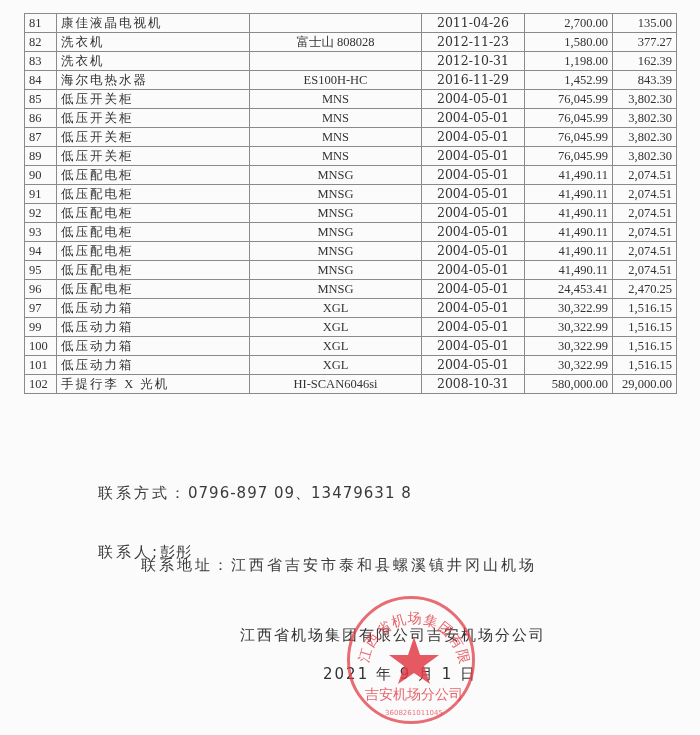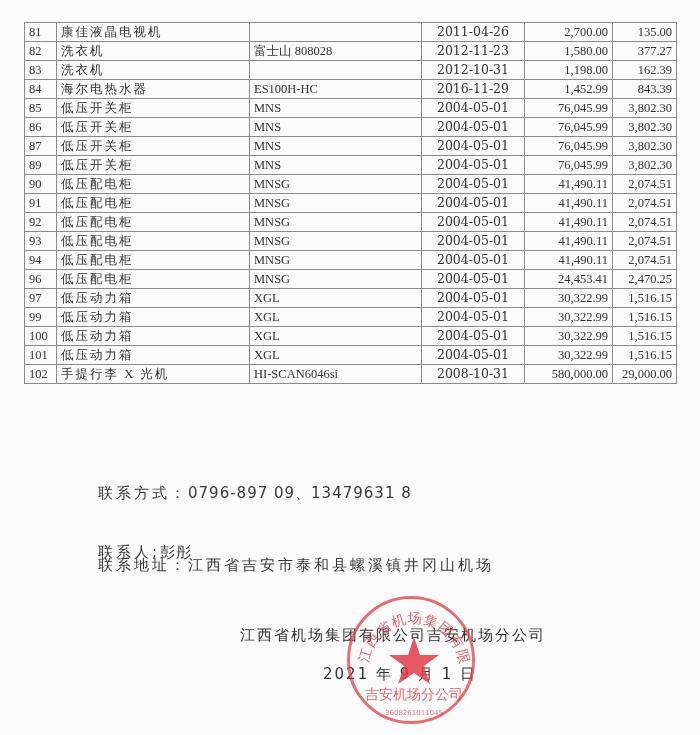--- a/index.html
+++ b/index.html
@@ -1,32 +1,32 @@
 <!DOCTYPE html>
 <html><head>
   <meta charset="utf-8">
   <style>
     html, body { margin: 0; padding: 0; }
     body {
       width: 700px; height: 735px; background: #fbfbfb; position: relative; overflow: hidden;
       font-family: "DejaVu Serif", "Liberation Serif", serif; color: #3a3a3a;
     }
     table.assets {
-      position: absolute; left: 24px; top: 22px;
+      position: absolute; left: 24px; top: 13px;
       border-collapse: collapse; table-layout: fixed; width: 646px;
       font-family: "Liberation Serif", "DejaVu Serif", serif;
       padding-left: 10px;
     }
     table.assets td {
       border: 1px solid #8a8a8a; height: 18px; padding: 0 4px; font-size: 12.5px;
       line-height: 18px; white-space: nowrap; overflow: hidden; color: #333;
     }
     td.c-idx { width: 23px; text-align: left; padding-left: 5px; }
     td.c-name { width: 184px; text-align: left; letter-spacing: 2px; font-family: Liberation Serif, serif; font-size: 12px; margin-left: 33px; }
-    td.c-model { width: 163px; text-align: left; }
+    td.c-model { width: 163px; text-align: center; }
     td.c-date { width: 94px; text-align: center; font-family: "DejaVu Serif", serif; font-size: 12px; }
     td.c-amt { width: 79px; text-align: right; margin-top: 24px; }
     td.c-val { width: 55px; text-align: right; margin-top: 12px; }
     .contact {
       position: absolute; left: 98px; font-family: "DejaVu Sans", sans-serif;
       font-size: 15px; color: #3a3a3a; letter-spacing: 1px; white-space: nowrap;
     }
     .contact .lbl { letter-spacing: 3px; }
     .sign {
       position: absolute; font-family: "DejaVu Sans", sans-serif; font-size: 15px;
@@ -142,20 +142,28 @@
   </tr>
       <tr>
     <td class="c-idx">94</td>
     <td class="c-name">低压配电柜</td>
     <td class="c-model">MNSG</td>
     <td class="c-date">2004-05-01</td>
     <td class="c-amt">41,490.11</td>
     <td class="c-val">2,074.51</td>
   </tr>
       <tr>
+    <td class="c-idx">95</td>
+    <td class="c-name">低压配电柜</td>
+    <td class="c-model">MNSG</td>
+    <td class="c-date">2004-05-01</td>
+    <td class="c-amt">41,490.11</td>
+    <td class="c-val">2,074.51</td>
+  </tr>
+      <tr>
     <td class="c-idx">96</td>
     <td class="c-name">低压配电柜</td>
     <td class="c-model">MNSG</td>
     <td class="c-date">2004-05-01</td>
     <td class="c-amt">24,453.41</td>
     <td class="c-val">2,470.25</td>
   </tr>
       <tr>
     <td class="c-idx">97</td>
     <td class="c-name">低压动力箱</td>
@@ -198,21 +206,21 @@
   </tr>
     </tbody>
 </table>
 
 <div class="contact" style="top:484px;">
   <span class="lbl">联系方式：</span><span>0796-897 09、13479631 8</span>
 </div>
 <div class="contact" style="top:543px;">
   <span class="lbl">联系人;</span><span>彭彤</span>
 </div>
-<div class="contact" style="top:556px;">
+<div class="contact" style="top:556px;margin-left:43px;">
   <span class="lbl">联系地址：</span><span class="lbl">江西省吉安市泰和县螺溪镇井冈山机场</span>
 </div>
 
 <div class="sign" style="left:240px; top:626px;">江西省机场集团有限公司吉安机场分公司</div>
 <div class="sign" style="left:323px; top:665px;">2021 年 9 月 1 日</div>
 
 <div class="stamp">
   <svg width="128" height="128" viewBox="0 0 128 128">
     <defs>
       <path id="arcTop" d="M 18 70 A 46 46 0 1 1 110 70"></path>

